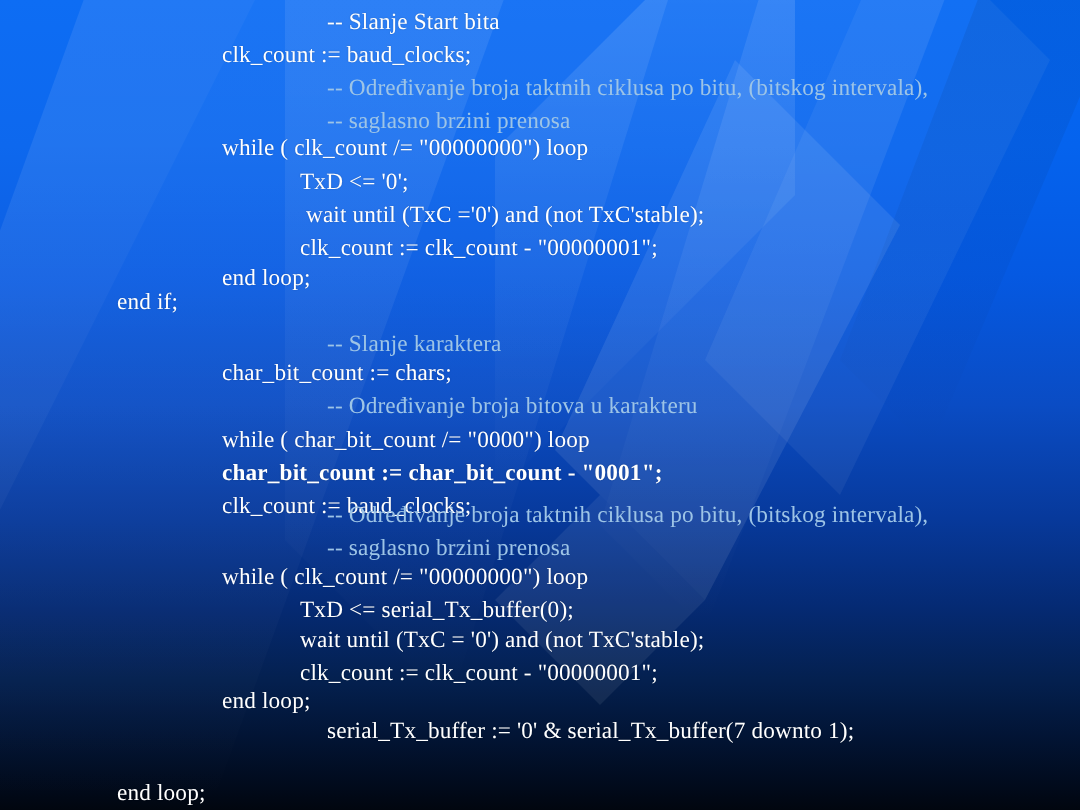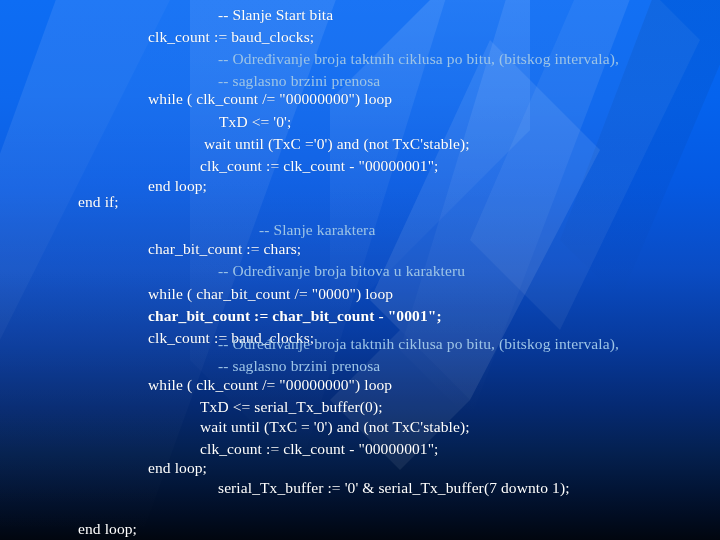--- a/index.html
+++ b/index.html
@@ -111,26 +111,26 @@
       <polygon points="60,-200 200,-60 -40,420 -140,320" fill="#ffffff" fill-opacity="0.035"></polygon>
     </svg>
   </div>
 
   <div class="code">
     <div class="line code-line" style="left:218px; top:5px;">-- Slanje Start bita</div>
     <div class="line code-line" style="left:148px; top:27px;">clk_count := baud_clocks;</div>
     <div class="line comment-line" style="left:218px; top:49px;">-- Određivanje broja taktnih ciklusa po bitu, (bitskog intervala),</div>
     <div class="line comment-line" style="left:218px; top:71px;">-- saglasno brzini prenosa</div>
     <div class="line code-line" style="left:148px; top:89px;">while ( clk_count /= "00000000") loop</div>
-    <div class="line code-line" style="left:200px; top:112px;margin-left:19px;">TxD &lt;= '0';</div>
+    <div class="line code-line" style="left:200px; top:112px;">TxD &lt;= '0';</div>
     <div class="line code-line" style="left:200px; top:134px;"> wait until (TxC ='0') and (not TxC'stable);</div>
     <div class="line code-line" style="left:200px; top:156px;">clk_count := clk_count - "00000001";</div>
     <div class="line code-line" style="left:148px; top:176px;">end loop;</div>
     <div class="line code-line" style="left:78px;  top:192px;">end if;</div>
-    <div class="line comment-line" style="left:218px; top:220px;margin-left:41px;">-- Slanje karaktera</div>
+    <div class="line comment-line" style="left:218px; top:220px;">-- Slanje karaktera</div>
     <div class="line code-line" style="left:148px; top:239px;">char_bit_count := chars;</div>
     <div class="line comment-line" style="left:218px; top:261px;">-- Određivanje broja bitova u karakteru</div>
     <div class="line code-line" style="left:148px; top:284px;">while ( char_bit_count /= "0000") loop</div>
     <div class="line code-line" style="left:148px; top:306px;font-weight:bold;">char_bit_count := char_bit_count - "0001";</div>
     <div class="line code-line" style="left:148px; top:328px;">clk_count := baud_clocks;</div>
     <div class="line comment-line" style="left:218px; top:334px;">-- Određivanje broja taktnih ciklusa po bitu, (bitskog intervala),</div>
     <div class="line comment-line" style="left:218px; top:356px;">-- saglasno brzini prenosa</div>
     <div class="line code-line" style="left:148px; top:375px;">while ( clk_count /= "00000000") loop</div>
     <div class="line code-line" style="left:200px; top:397px;text-align:center;">TxD &lt;= serial_Tx_buffer(0);</div>
     <div class="line code-line" style="left:200px; top:417px;">wait until (TxC = '0') and (not TxC'stable);</div>

